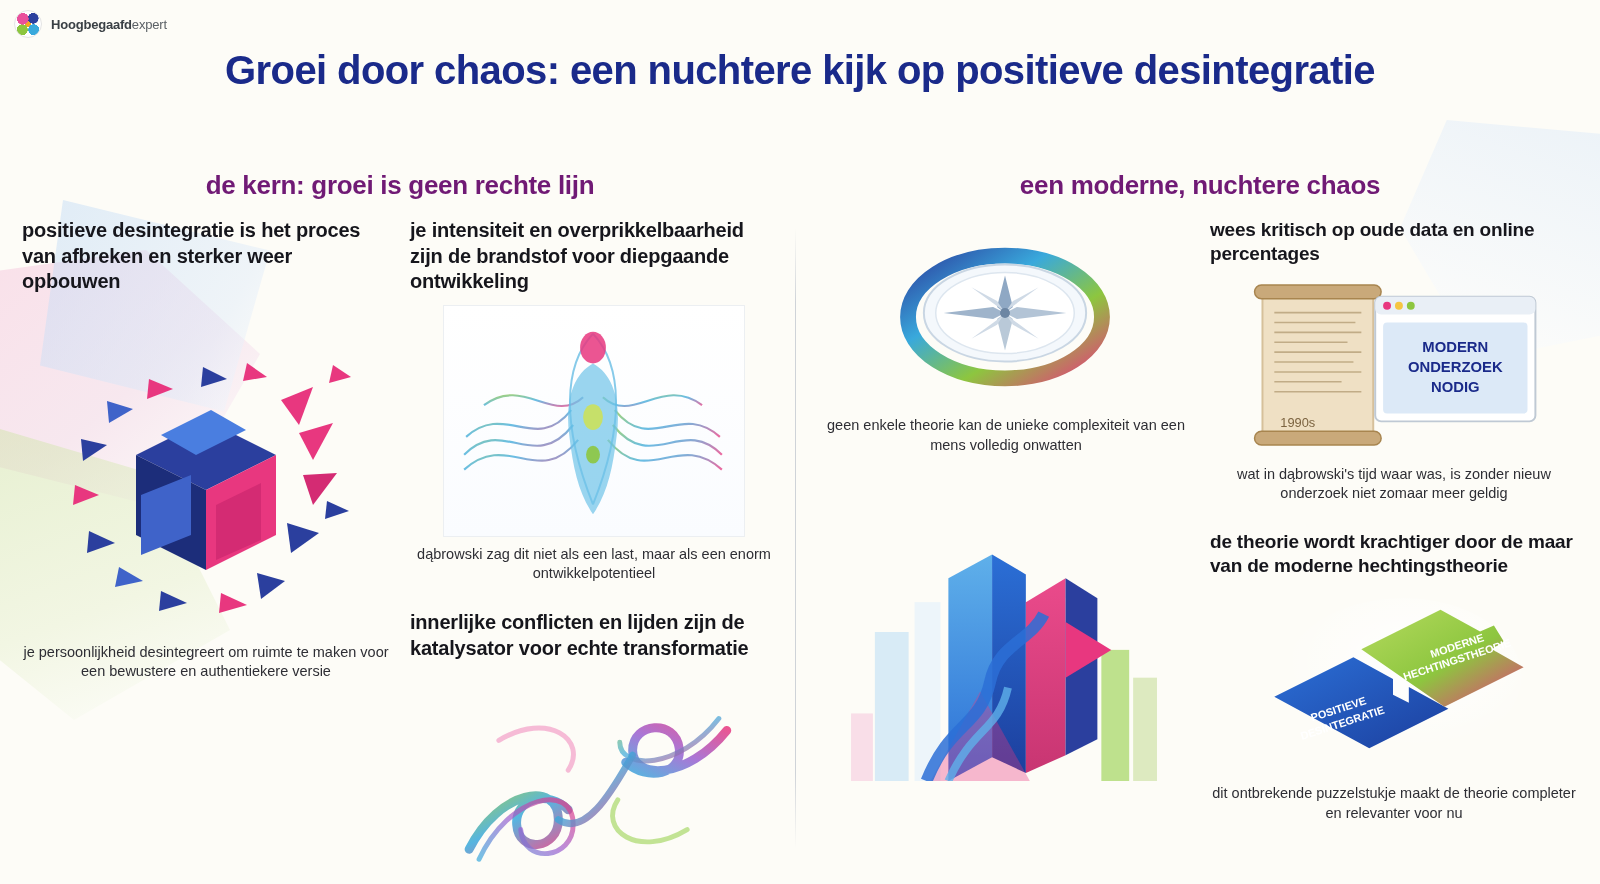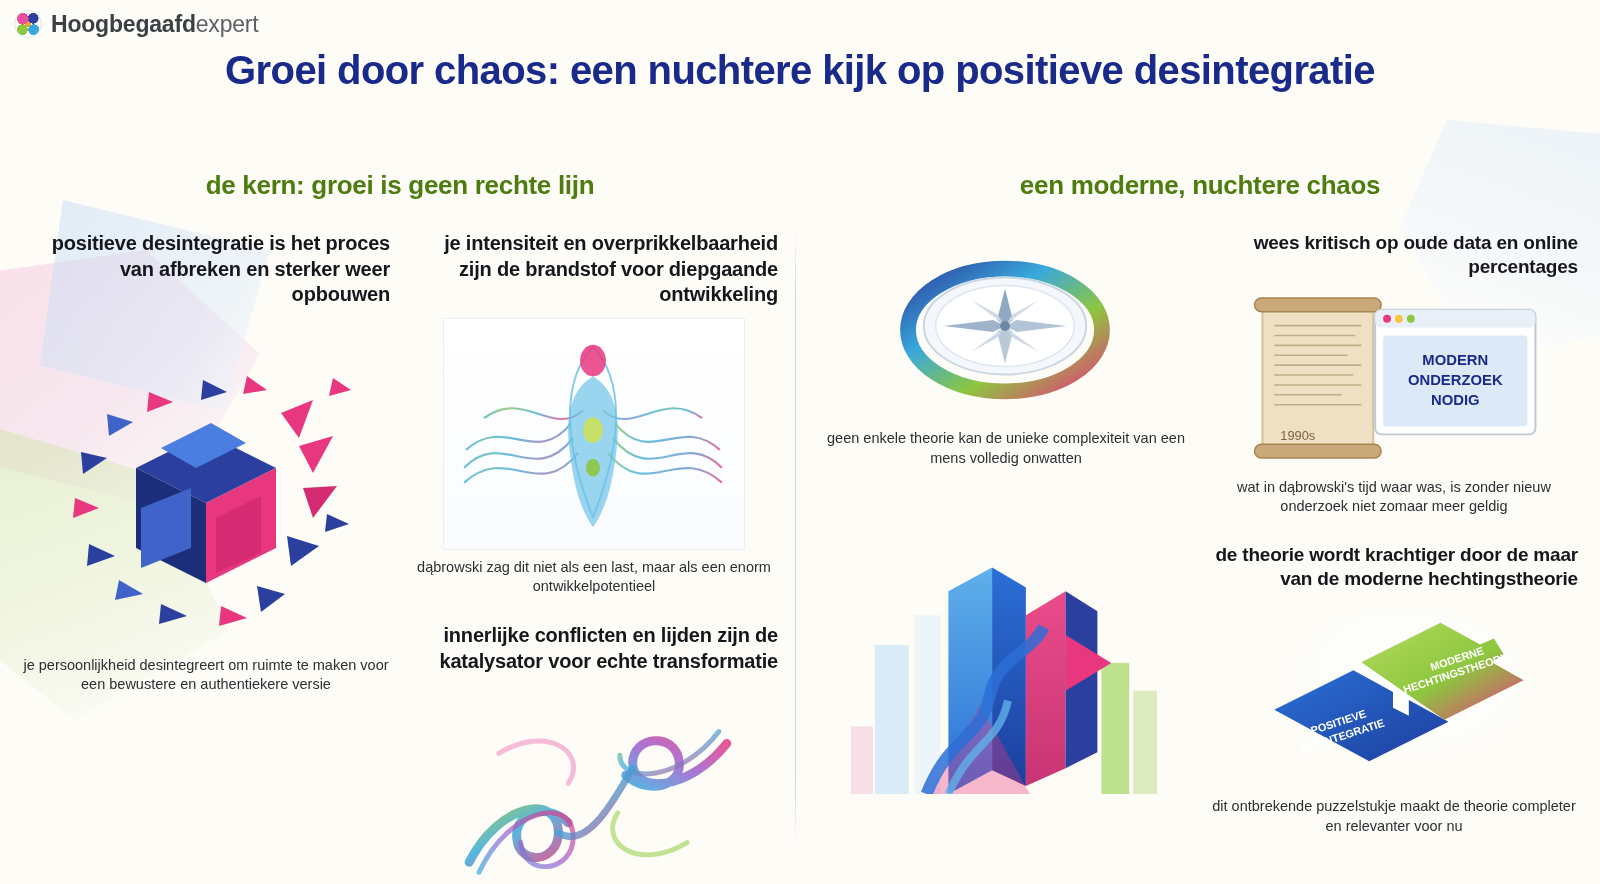--- a/index.html
+++ b/index.html
@@ -71,21 +71,21 @@
       radial-gradient(circle at 30% 30%, #e94f9c 0 22%, transparent 23%),
       radial-gradient(circle at 70% 28%, #2b3f9e 0 20%, transparent 21%),
       radial-gradient(circle at 28% 72%, #8dc63f 0 20%, transparent 21%),
       radial-gradient(circle at 72% 72%, #39a9dc 0 20%, transparent 21%),
       radial-gradient(circle at 50% 50%, #f5a623 0 18%, transparent 19%),
       #ffffff;
     border: 1px solid #e4e4e4;
     flex: none;
   }
   .brand-text {
-    font-size: 23px;
+    font-size: 13px;
     color: #5c6166;
     letter-spacing: -.2px;
     white-space: nowrap;
   }
   .brand-text b { color: #3a4045; font-weight: 700; }
 
   .main-title {
     position: absolute;
     left: 0; right: 0; top: 48px;
     text-align: center;
@@ -115,38 +115,38 @@
     top: 228px;
     width: 1px;
     height: 620px;
     background: linear-gradient(180deg, rgba(0,0,0,0) 0%, #cfd3d8 12%, #cfd3d8 88%, rgba(0,0,0,0) 100%);
     z-index: 4;
   }
   .col-heading {
     text-align: center;
     font-size: 26px;
     font-weight: 700;
-    color: #4d7c0f;
-    margin: 20px 0 16px;
+    color: #701a75;
+    margin: 20px 0 3px;
     letter-spacing: -.3px;
   }
 
   .pairs {
     display: flex;
     gap: 0;
   }
   .half {
     flex: 1 1 50%;
     box-sizing: border-box;
     padding: 0 10px;
   }
 
   .card { margin-top: 14px; }
   .card-title {
-    text-align: right;
+    text-align: left;
     font-size: 20px;
     font-weight: 700;
     color: #16161c;
     line-height: 1.28;
     letter-spacing: -.2px;
   }
   .card-title.sm { font-size: 19px; }
   .caption {
     text-align: center;
     font-size: 14.5px;

